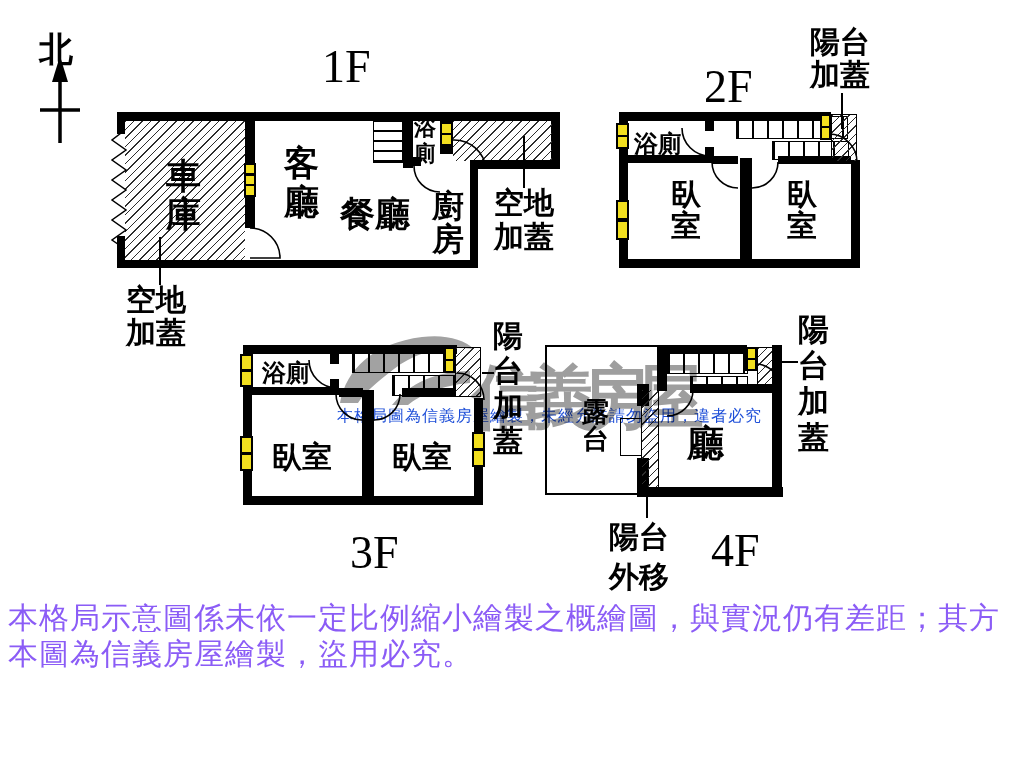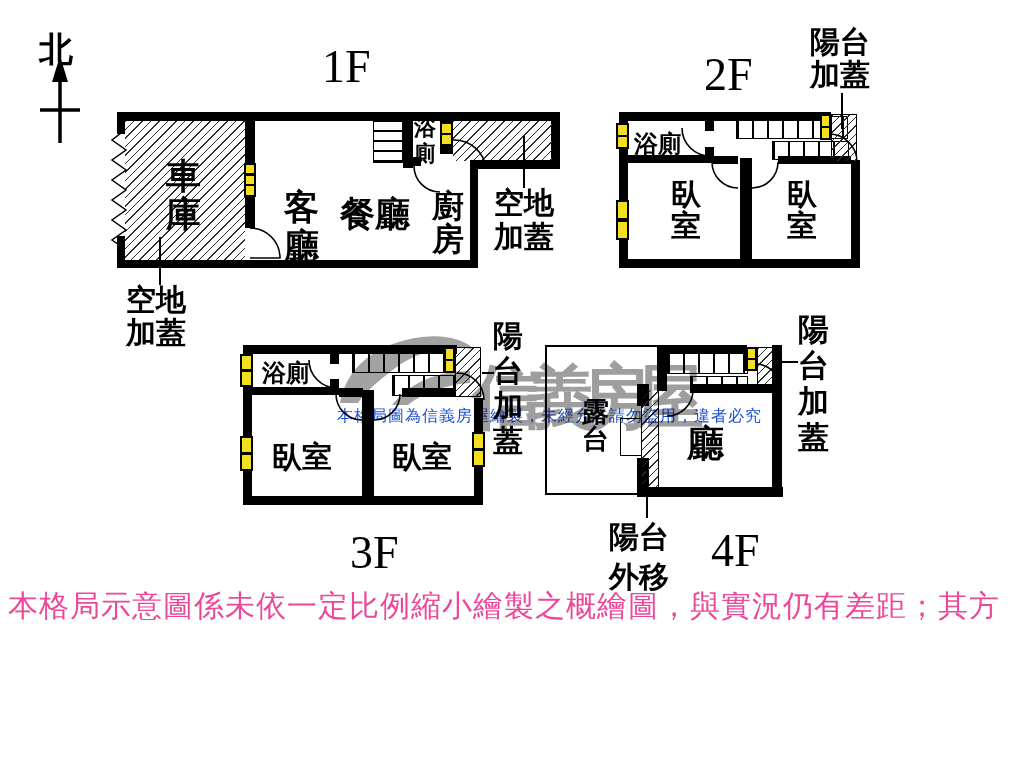--- a/index.html
+++ b/index.html
@@ -16,31 +16,31 @@
   .sv{background:repeating-linear-gradient(90deg,#000 0 2px,transparent 2px 15px);}
   .sh{background:repeating-linear-gradient(0deg,#000 0 2px,transparent 2px 10px);}
   .lbl{position:absolute;color:#000;font-weight:bold;white-space:nowrap;}
   .stack{word-break:break-all;white-space:normal;}
   .flbl{position:absolute;color:#000;font-weight:normal;font-size:46px;line-height:46px;}
   .ptr{position:absolute;background:#000;}
   svg.overlay{position:absolute;left:0;top:0;z-index:6;pointer-events:none;}
   .wm{position:absolute;mix-blend-mode:multiply;z-index:8;pointer-events:none;}
   .wm-brand{left:472px;top:327px;font-size:70px;font-weight:bold;letter-spacing:-16px;color:#9e9e9e;white-space:nowrap;margin-top:24px;}
   .wm-notice{left:337px;top:406px;font-size:16px;letter-spacing:1px;color:#1d4ed8;white-space:nowrap;font-weight:normal;}
-  .disc{position:absolute;left:8px;top:588px;width:1012px;font-size:30px;line-height:36px;letter-spacing:1px;color:#ec4899;}
+  .disc{position:absolute;left:8px;top:600px;width:1012px;font-size:30px;line-height:36px;letter-spacing:1px;color:#8b5cf6;}
 </style>
 </head>
 <body>
 
 <div id="canvas">
 
   <div class="lbl" style="left:39px;top:27px;font-size:34px;">北</div>
 
   <div class="flbl" style="left:322px;top:44px;">1F</div>
-  <div class="flbl" style="left:704px;top:52px;">2F</div>
+  <div class="flbl" style="left:704px;top:64px;">2F</div>
   <div class="flbl" style="left:350px;top:530px;">3F</div>
   <div class="flbl" style="left:711px;top:528px;">4F</div>
 
   <div>
     <div class="w" style="left:117px;top:112px;width:443px;height:9px;"></div>
     <div class="w" style="left:551px;top:112px;width:9px;height:57px;"></div>
     <div class="hatch" style="left:453px;top:121px;width:99px;height:40px;"></div>
     <div class="w" style="left:477px;top:160px;width:83px;height:9px;"></div>
     <div class="w" style="left:470px;top:160px;width:8px;height:108px;"></div>
     <div class="w" style="left:117px;top:260px;width:361px;height:8px;"></div>
@@ -52,21 +52,21 @@
     <div class="w" style="left:245px;top:197px;width:10px;height:31px;"></div>
     <div class="stair sh" style="left:373px;top:118px;width:30px;height:45px;"></div>
     <div class="w" style="left:403px;top:112px;width:10px;height:56px;"></div>
     <div class="w" style="left:403px;top:157px;width:18px;height:9px;"></div>
     <div class="w" style="left:440px;top:112px;width:13px;height:10px;"></div>
     <div class="win" style="left:440px;top:122px;width:13px;height:24px;"></div>
     <div class="w" style="left:440px;top:146px;width:13px;height:8px;"></div>
     <div class="ptr" style="left:159px;top:237px;width:2px;height:48px;"></div>
     <div class="ptr" style="left:523px;top:136px;width:2px;height:52px;"></div>
     <div class="lbl stack" style="left:166px;top:138px;width:42px;font-size:35px;line-height:38px;margin-top:20px;">車庫</div>
-    <div class="lbl stack" style="left:284px;top:144px;width:42px;font-size:35px;line-height:39px;margin-top:44px;">客廳</div>
+    <div class="lbl stack" style="left:284px;top:144px;width:42px;font-size:35px;line-height:39px;">客廳</div>
     <div class="lbl" style="left:340px;top:191px;font-size:35px;">餐廳</div>
     <div class="lbl stack" style="left:432px;top:190px;width:38px;font-size:32px;line-height:33px;">廚房</div>
     <div class="lbl stack" style="left:414px;top:115px;width:26px;font-size:22px;line-height:26px;">浴廁</div>
     <div class="lbl stack" style="left:126px;top:283px;width:68px;font-size:30px;line-height:33px;">空地加蓋</div>
     <div class="lbl stack" style="left:494px;top:186px;width:68px;font-size:30px;line-height:34px;">空地加蓋</div>
   </div>
 
   <div>
     <div class="w" style="left:619px;top:112px;width:212px;height:9px;"></div>
     <div class="w" style="left:619px;top:112px;width:9px;height:156px;"></div>
@@ -169,15 +169,16 @@
     <svg width="150" height="78" viewBox="0 0 150 78">
       <path fill="#a2a2a2" d="M14,72 C20,38 48,12 96,6 C118,3 138,8 148,18 C116,14 88,22 68,38 C50,52 38,62 32,72 Z"></path>
       <path fill="#a2a2a2" d="M66,74 C84,52 110,40 144,40 L144,52 C116,54 94,64 82,74 Z"></path>
     </svg>
   </div>
   <div class="wm wm-brand">信義房屋</div>
   <div class="wm wm-notice">本格局圖為信義房屋繪製，未經允許請勿盜用，違者必究</div>
 
   <div class="disc">
     <div>本格局示意圖係未依一定比例縮小繪製之概繪圖，與實況仍有差距；其方</div>
+    <div>本圖為信義房屋繪製，盜用必究。</div>
   </div>
 
 </div>
 
 </body></html>

